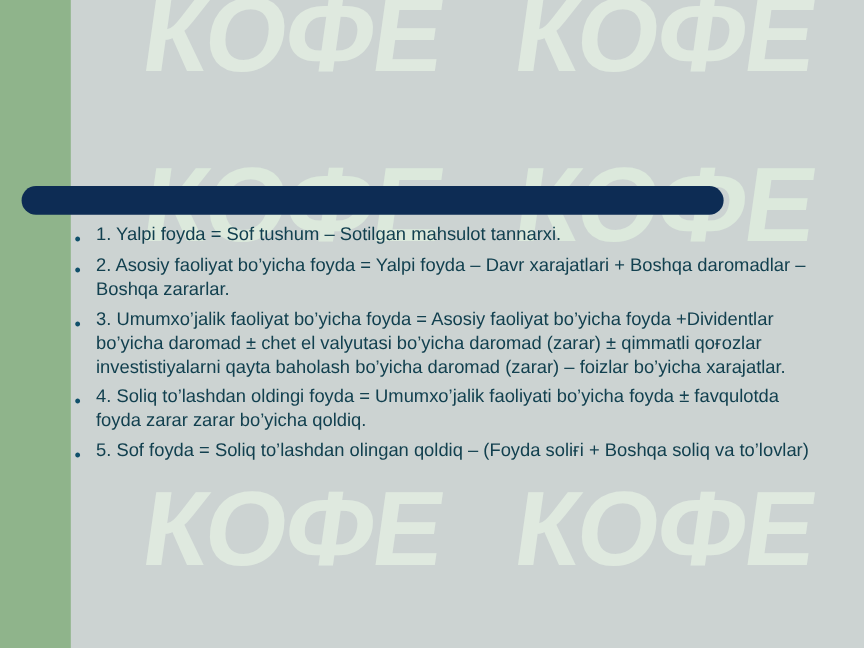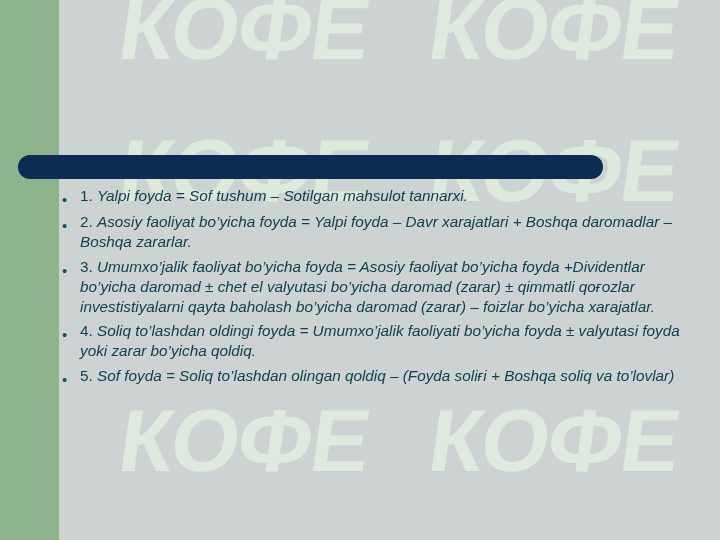--- a/index.html
+++ b/index.html
@@ -98,21 +98,20 @@
   .bullet-text {
     flex: 1 1 auto;
     font-size: 15.3px;
     line-height: 1.30;
     color: #12404f;
   }
   .bullet-text .num {
     font-style: normal;
   }
   .bullet-text .it {
-    font-style: italic;
     margin-top: 36px;
   }
 </style>
 </head>
 <body>
 
 <div id="slide">
 
   <div class="left-band"></div>
 
@@ -138,21 +137,21 @@
       <span class="bullet-text"><span class="num">2.</span> <span class="it">Asosiy faoliyat bo’yicha foyda = Yalpi foyda – Davr xarajatlari + Boshqa daromadlar – Boshqa zararlar.</span></span>
     </div>
 
     <div class="bullet-row">
       <span class="bullet-dot">•</span>
       <span class="bullet-text"><span class="num">3.</span> <span class="it">Umumxo’jalik faoliyat bo’yicha foyda = Asosiy faoliyat bo’yicha foyda +Dividentlar bo’yicha daromad ± chet el valyutasi bo’yicha daromad (zarar) ± qimmatli qoғozlar investistiyalarni qayta baholash bo’yicha daromad (zarar) – foizlar bo’yicha xarajatlar.</span></span>
     </div>
 
     <div class="bullet-row">
       <span class="bullet-dot">•</span>
-      <span class="bullet-text"><span class="num">4.</span> <span class="it">Soliq to’lashdan oldingi foyda = Umumxo’jalik faoliyati bo’yicha foyda ± valyutasi foyda yoki zarar bo’yicha qoldiq.</span></span>
+      <span class="bullet-text"><span class="num">4.</span> <span class="it">Soliq to’lashdan oldingi foyda = Umumxo’jalik faoliyati bo’yicha foyda ± favqulotda foyda zarar zarar bo’yicha qoldiq.</span></span>
     </div>
 
     <div class="bullet-row">
       <span class="bullet-dot">•</span>
       <span class="bullet-text"><span class="num">5.</span> <span class="it">Sof foyda = Soliq to’lashdan olingan qoldiq – (Foyda soliғi + Boshqa soliq va to’lovlar)</span></span>
     </div>
 
   </div>
 </div>
 

